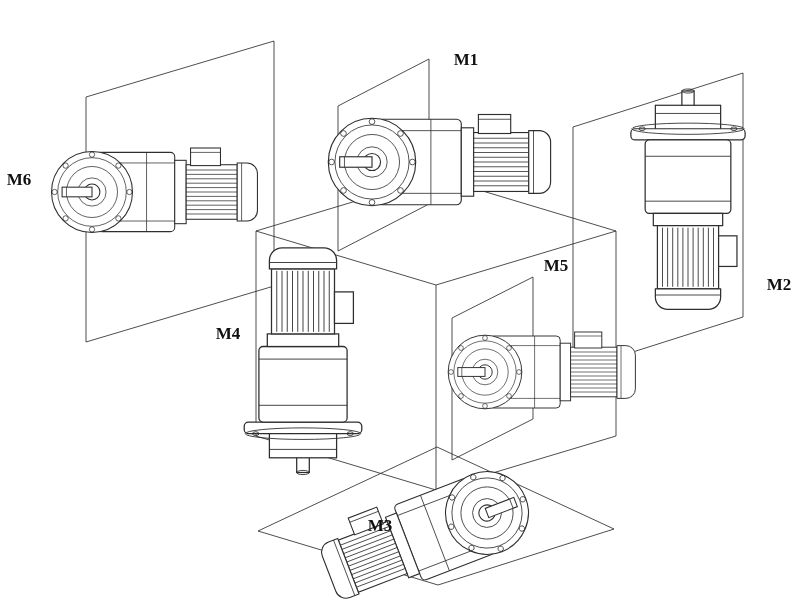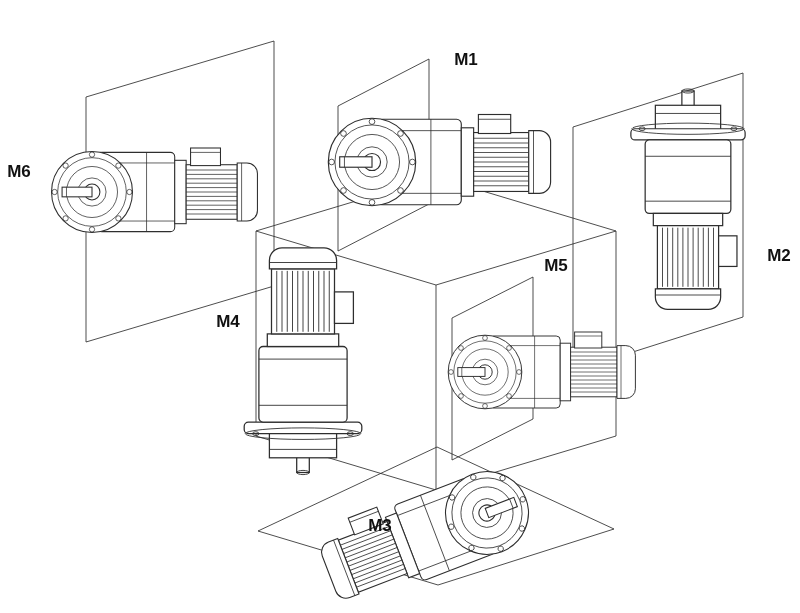--- a/index.html
+++ b/index.html
@@ -5,21 +5,21 @@
   html, body { margin: 0; padding: 0; }
   body {
     width: 800px; height: 613px; overflow: hidden;
     background: var(--background, #ffffff);
     font-family: "Liberation Serif", "DejaVu Serif", serif;
   }
   .stage { position: relative; width: 800px; height: 613px; background: var(--background, #ffffff); }
   .stage svg { position: absolute; left: 0; top: 0; }
   .lbl {
     position: absolute; transform: translate(-50%, -50%);
-    font-family: Liberation Sans, sans-serif;
+    font-family: Liberation Serif, serif;
     font-weight: 700; font-size: 17px; color: var(--label-color, #111111);
     white-space: nowrap; user-select: none;
   }
   svg .ln { fill: none; stroke: var(--line-color, #2e2e2e); stroke-width: 1.1; }
   svg .fw { fill: #ffffff; stroke: var(--line-color, #2e2e2e); stroke-width: 1.2; }
   svg .thin { stroke-width: 0.85; }
 </style>
 </head>
 <body>
 
@@ -103,19 +103,19 @@
     </g>
     <g transform="translate(485,372) scale(0.8)">
       <use href="#gmH"></use>
     </g>
     <g transform="translate(487,513) rotate(-21) scale(-0.9,0.9)">
       <use href="#gmH"></use>
     </g>
   </svg>
 
   <div class="lbl" style="left:466px; top:60px">M1</div>
-  <div class="lbl" style="left:779px; top:256px">M2</div>
+  <div class="lbl" style="left:779px; top:285px">M2</div>
   <div class="lbl" style="left:380px; top:526px">M3</div>
-  <div class="lbl" style="left:228px; top:322px">M4</div>
+  <div class="lbl" style="left:228px; top:334px">M4</div>
   <div class="lbl" style="left:556px; top:266px">M5</div>
-  <div class="lbl" style="left:19px;  top:172px">M6</div>
+  <div class="lbl" style="left:19px;  top:180px">M6</div>
 
 </div>
 
 </body></html>

